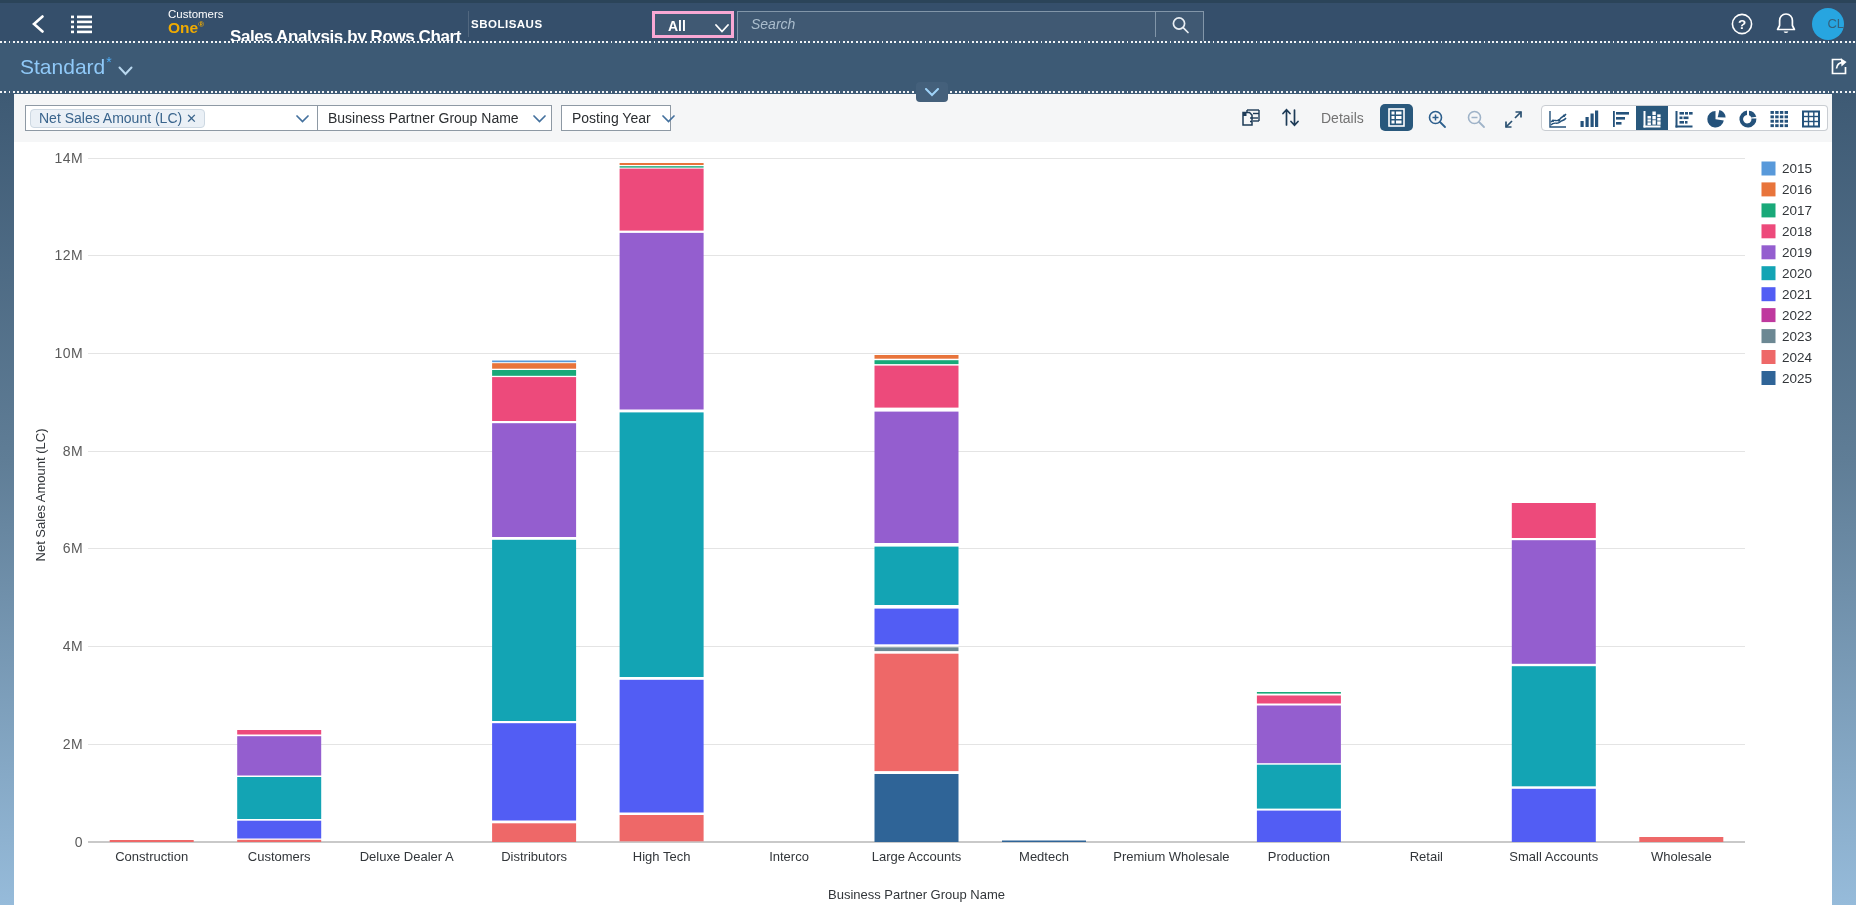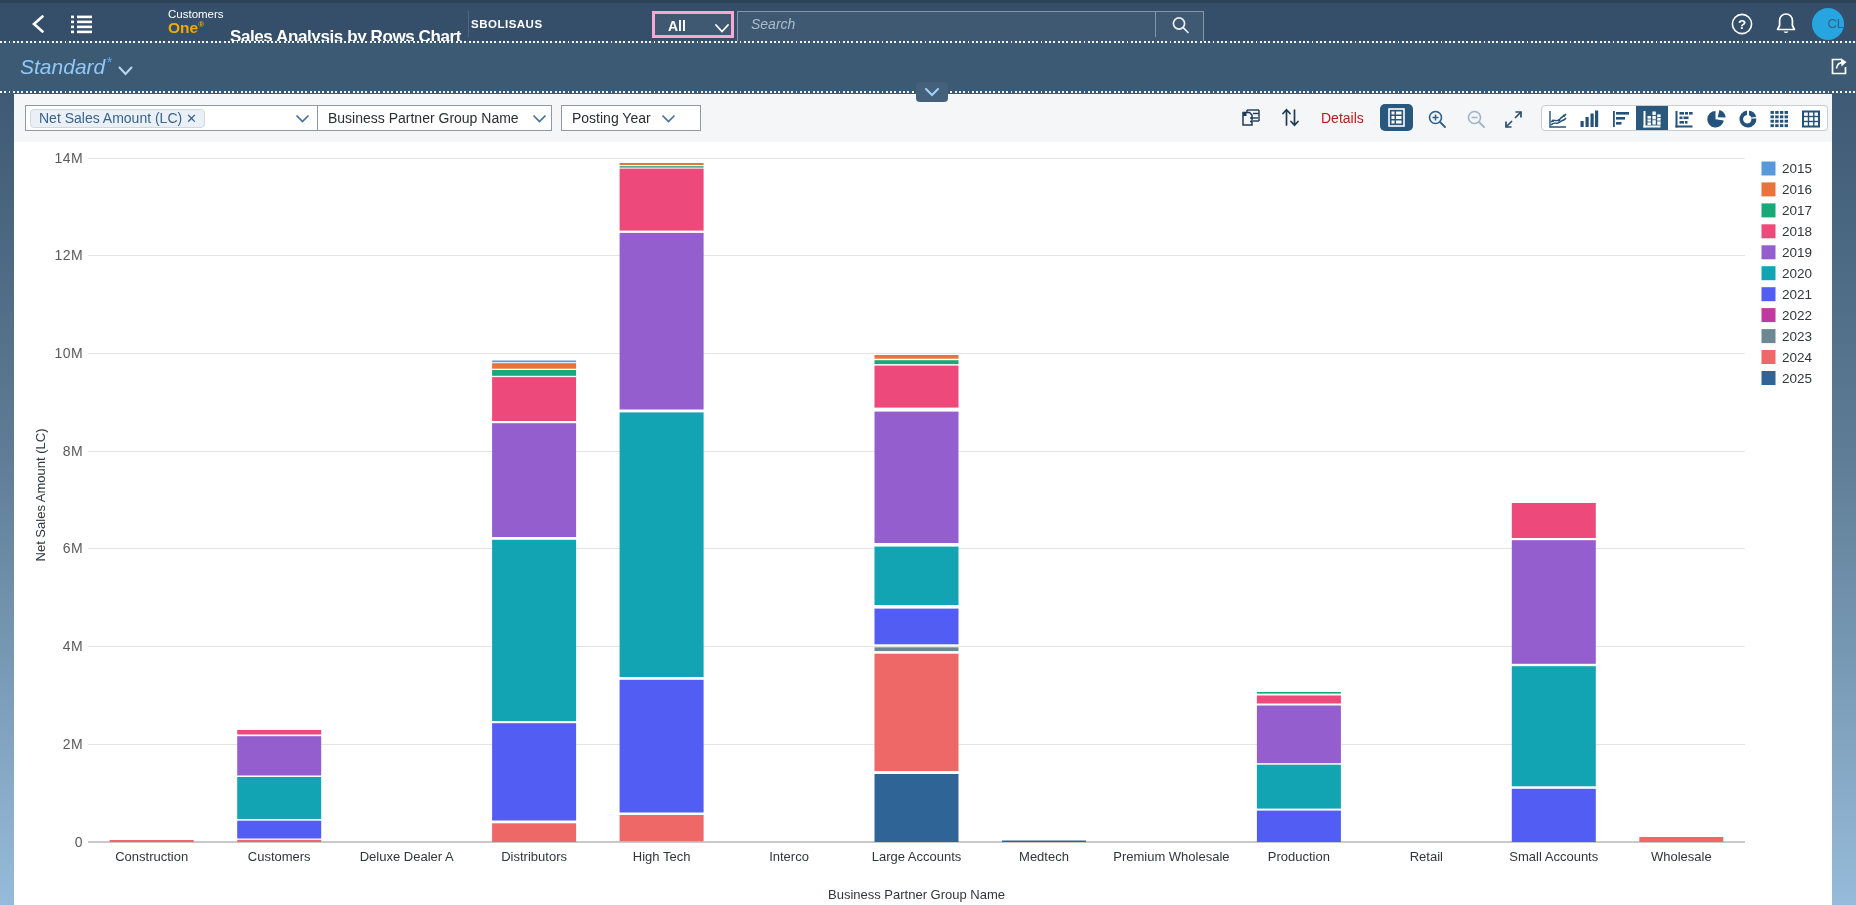--- a/index.html
+++ b/index.html
@@ -12,26 +12,26 @@
 #dots2{top:90.9px;}
 #page{left:0;top:94px;width:1856px;height:811px;background:linear-gradient(180deg,#3e5a74 0%,#5f7d96 45%,#96bbda 100%);}
 #card{left:14px;top:0;width:1818px;height:811px;background:#fff;border-radius:2px 2px 0 0;}
 #tab{left:916px;top:82px;width:32px;height:20px;background:#44607b;border-radius:4px;z-index:5;}
 #tband{left:0;top:0;width:1818px;height:48px;background:#f5f6f7;}
 .chip{top:11px;height:26px;background:#fff;border:1px solid #8e99a4;}
 .chiptxt{font-size:14px;color:#2b2e31;white-space:nowrap;position:absolute;top:4px;}
 .chev{position:absolute;top:9px;width:13px;height:8px;}
 #token{position:absolute;left:4px;top:3px;height:19px;background:#eaf0f6;border:1px solid #cdd8e2;border-radius:4px;color:#39648c;font-size:14px;line-height:17px;padding:0 7px 0 8px;white-space:nowrap;}
 .icon{position:absolute;}
-#details{left:1307px;top:16px;font-size:14px;color:#b91c1c;}
+#details{left:1307px;top:16px;font-size:14px;color:#737373;}
 #selbtn{left:1366px;top:10px;width:33px;height:27px;background:#29587c;border-radius:5px;}
 #cgroup{left:1527px;top:11px;width:286px;height:26px;}
 .cbtn{position:absolute;top:0;width:32.8px;height:26px;background:#fff;border:1px solid #c9cdd2;}
 .chart{position:absolute;left:0;top:0;}
-#standard{left:20px;top:14px;color:#90c9f8;font-size:21px;z-index:3;font-style:italic;}
+#standard{left:20px;top:14px;color:#90c9f8;font-size:21px;z-index:3;}
 #star{color:#4fadf8;font-size:14px;position:relative;top:-7px;left:1px;}
 #title{left:230px;top:24px;color:#fff;font-size:17px;font-weight:bold;letter-spacing:-0.4px;}
 #sbol{left:471px;top:14.5px;color:#fff;font-size:11.5px;font-weight:bold;letter-spacing:.5px;}
 #vsep{left:468px;top:8px;width:1px;height:26px;background:rgba(255,255,255,.14);}
 #alldd{left:652px;top:8px;width:82px;height:27px;border:3px solid #f9a8d4;background:rgba(255,255,255,.06);}
 #alltxt{position:absolute;left:13px;top:4px;color:#fff;font-size:14px;font-weight:bold;}
 #search{left:737px;top:8px;width:467px;height:44px;border:1px solid #8296a9;background:rgba(255,255,255,.06);}
 #ph{position:absolute;left:13px;top:4px;color:#aabdcd;font-size:14px;font-style:italic;}
 #sdiv{position:absolute;right:47px;top:0;width:1px;height:25px;background:#8296a9;}
 #saplogo{left:112px;top:8px;}
@@ -115,21 +115,21 @@
     <svg class="chev" style="left:270px;">
           <path d="M1 1 L6.5 6.5 L12 1" stroke="#44719e" stroke-width="1.7" fill="none" stroke-linecap="round"></path>
         </svg>
   </div>
   <div class="abs chip" style="left:303px;width:235px;">
     <span class="chiptxt" style="left:10px;">Business Partner Group Name</span>
     <svg class="chev" style="left:215px;">
           <path d="M1 1 L6.5 6.5 L12 1" stroke="#44719e" stroke-width="1.7" fill="none" stroke-linecap="round"></path>
         </svg>
   </div>
-  <div class="abs chip" style="left:547px;width:140px;">
+  <div class="abs chip" style="left:547px;width:110px;">
     <span class="chiptxt" style="left:10px;">Posting Year</span>
     <svg class="chev" style="left:100px;">
           <path d="M1 1 L6.5 6.5 L12 1" stroke="#44719e" stroke-width="1.7" fill="none" stroke-linecap="round"></path>
         </svg>
   </div>
 
   <svg class="icon" style="left:1228px;top:15px" width="18" height="17" viewBox="0 0 18 17">
     <path d="M1 3.5 L1 16 L10 16 L10 6 L7.5 3.5 Z" fill="none" stroke="#1d3b57" stroke-width="1.5"></path>
     <path d="M1 3.5 L4.5 3.5 L4.5 7 L1 7" fill="#1d3b57" stroke="none"></path>
     <g stroke="#1d3b57" stroke-width="1.4">

